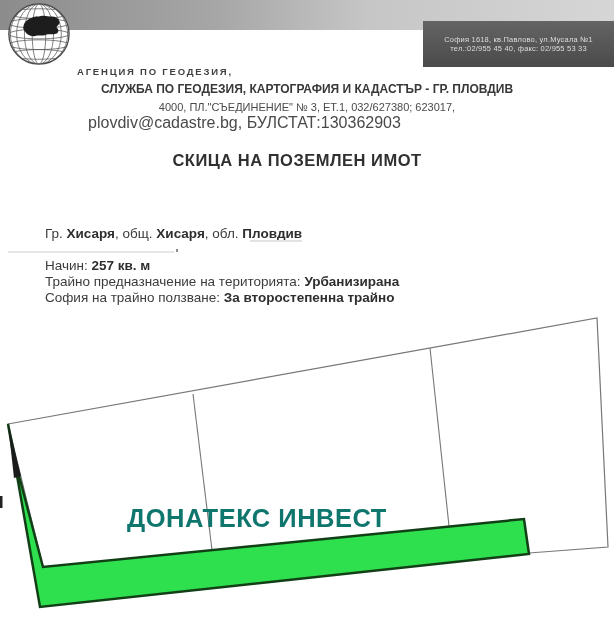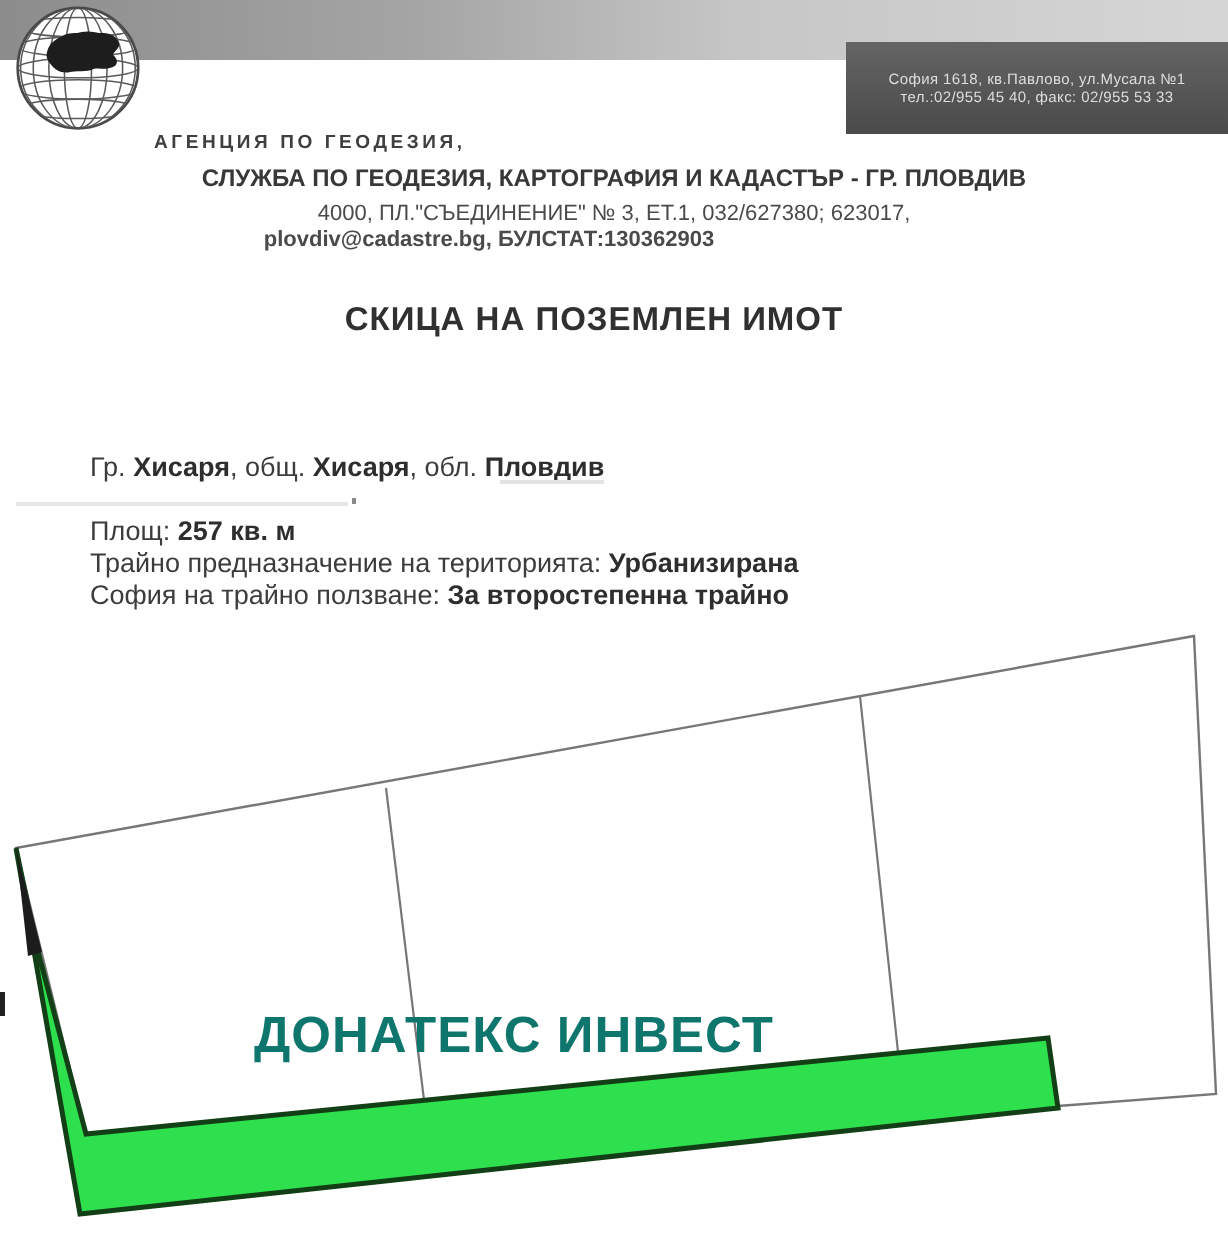--- a/index.html
+++ b/index.html
@@ -26,21 +26,21 @@
     position:absolute;left:77px;top:37px;
     font-size:9.5px;font-weight:bold;letter-spacing:1.8px;
     color:#3f3f3f;line-height:14px;white-space:nowrap;margin-top:28px;
   }
   
   .office-title{
     position:absolute;left:0;top:82px;width:614px;text-align:center;
     font-size:12px;font-weight:bold;color:#383838;white-space:nowrap;
   }
   .office-addr1{position:absolute;left:0;top:101px;width:614px;text-align:center;font-size:11px;color:#4a4a4a;}
-  .office-addr2{position:absolute;left:0;top:114px;width:489px;text-align:center;font-size:11px;color:#4a4a4a;font-weight:bold;}
+  .office-addr2{position:absolute;left:0;top:114px;width:489px;text-align:center;font-size:16px;color:#4a4a4a;}
   .doc-title{
     position:absolute;left:0;top:151px;width:594px;text-align:center;
     font-size:16.5px;font-weight:bold;color:#303030;letter-spacing:.5px;
   }
   
   .fact{position:absolute;left:8px;font-size:13.5px;color:#3c3c3c;white-space:nowrap;margin-left:37px;}
   .fact b{color:#2e2e2e;}
   .loc{top:226px}
   .area{top:258px}
   .purpose{top:274px}
@@ -101,21 +101,21 @@
 <div class="doc-title">СКИЦА НА ПОЗЕМЛЕН ИМОТ</div>
 
 <div class="fact loc">
   <span>Гр. </span><b>Хисаря</b><span>, общ. </span><b>Хисаря</b><span>, обл. </span><b>Пловдив</b>
 </div>
 <div class="redact1"></div>
 <div class="redact2"></div>
 <div class="redact-dot"></div>
 
 <div class="fact area">
-  <span>Площ: </span><b>257 кв. м</b>
+  <span>Начин: </span><b>257 кв. м</b>
 </div>
 <div class="fact purpose">
   <span>Трайно предназначение на територията: </span><b>Урбанизирана</b>
 </div>
 <div class="fact usage">
   <span>София на трайно ползване: </span><b>За второстепенна трайно</b>
 </div>
 
 <svg class="map" width="614" height="311" viewBox="0 0 614 311">
 

